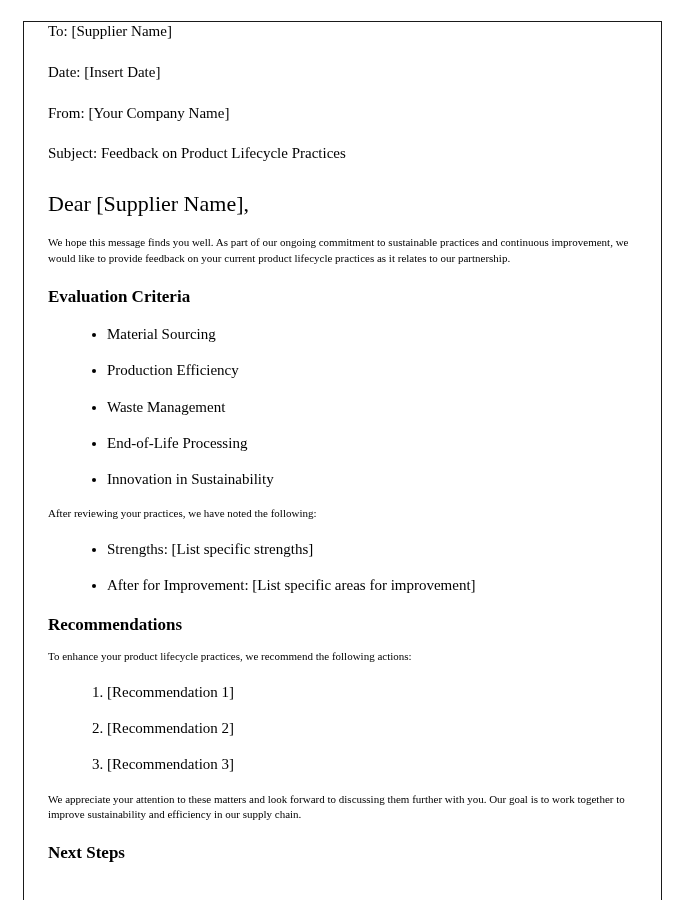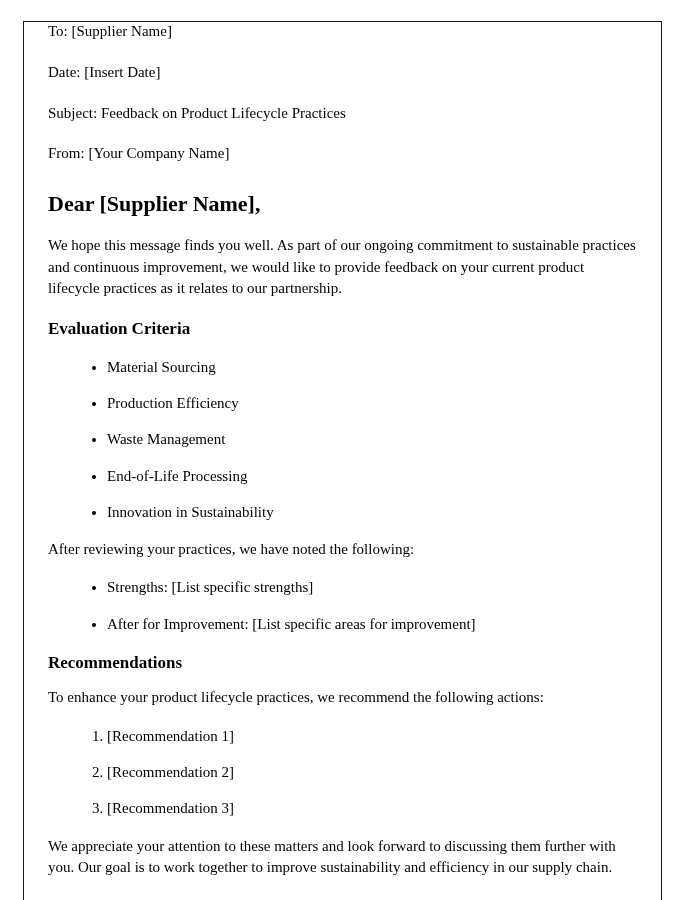--- a/index.html
+++ b/index.html
@@ -42,27 +42,27 @@
   }
 
   .meta-line {
     font-size: 15px;
     line-height: 1.25;
     margin: 0 0 22px 0;
   }
 
   .salutation {
     font-size: 22px;
-    font-weight: bold;
+    font-weight: normal;
     line-height: 1.2;
     margin: 28px 0 18px 0;
   }
 
   .body-paragraph {
-    font-size: 15px;
+    font-size: 11px;
     line-height: 1.42;
     margin: 0 0 18px 0;
     text-align: left;
   }
 
   .section-heading {
     font-size: 17px;
     font-weight: bold;
     line-height: 1.2;
     margin: 20px 0 14px 0;
@@ -89,22 +89,22 @@
 </style>
 </head>
 <body>
 
 <div class="page-sheet">
 
 
   <div>
     <p class="meta-line">To: [Supplier Name]</p>
     <p class="meta-line">Date: [Insert Date]</p>
+    <p class="meta-line">From: [Your Company Name]</p>
     <p class="meta-line">Subject: Feedback on Product Lifecycle Practices</p>
-    <p class="meta-line">From: [Your Company Name]</p>
   </div>
 
   <h2 class="salutation">Dear [Supplier Name],</h2>
 
   <p class="body-paragraph">We hope this message finds you well. As part of our ongoing commitment to sustainable practices and continuous improvement, we would like to provide feedback on your current product lifecycle practices as it relates to our partnership.</p>
 
   <h3 class="section-heading">Evaluation Criteria</h3>
 
   <ul class="doc-list">
     <li>Material Sourcing</li>

